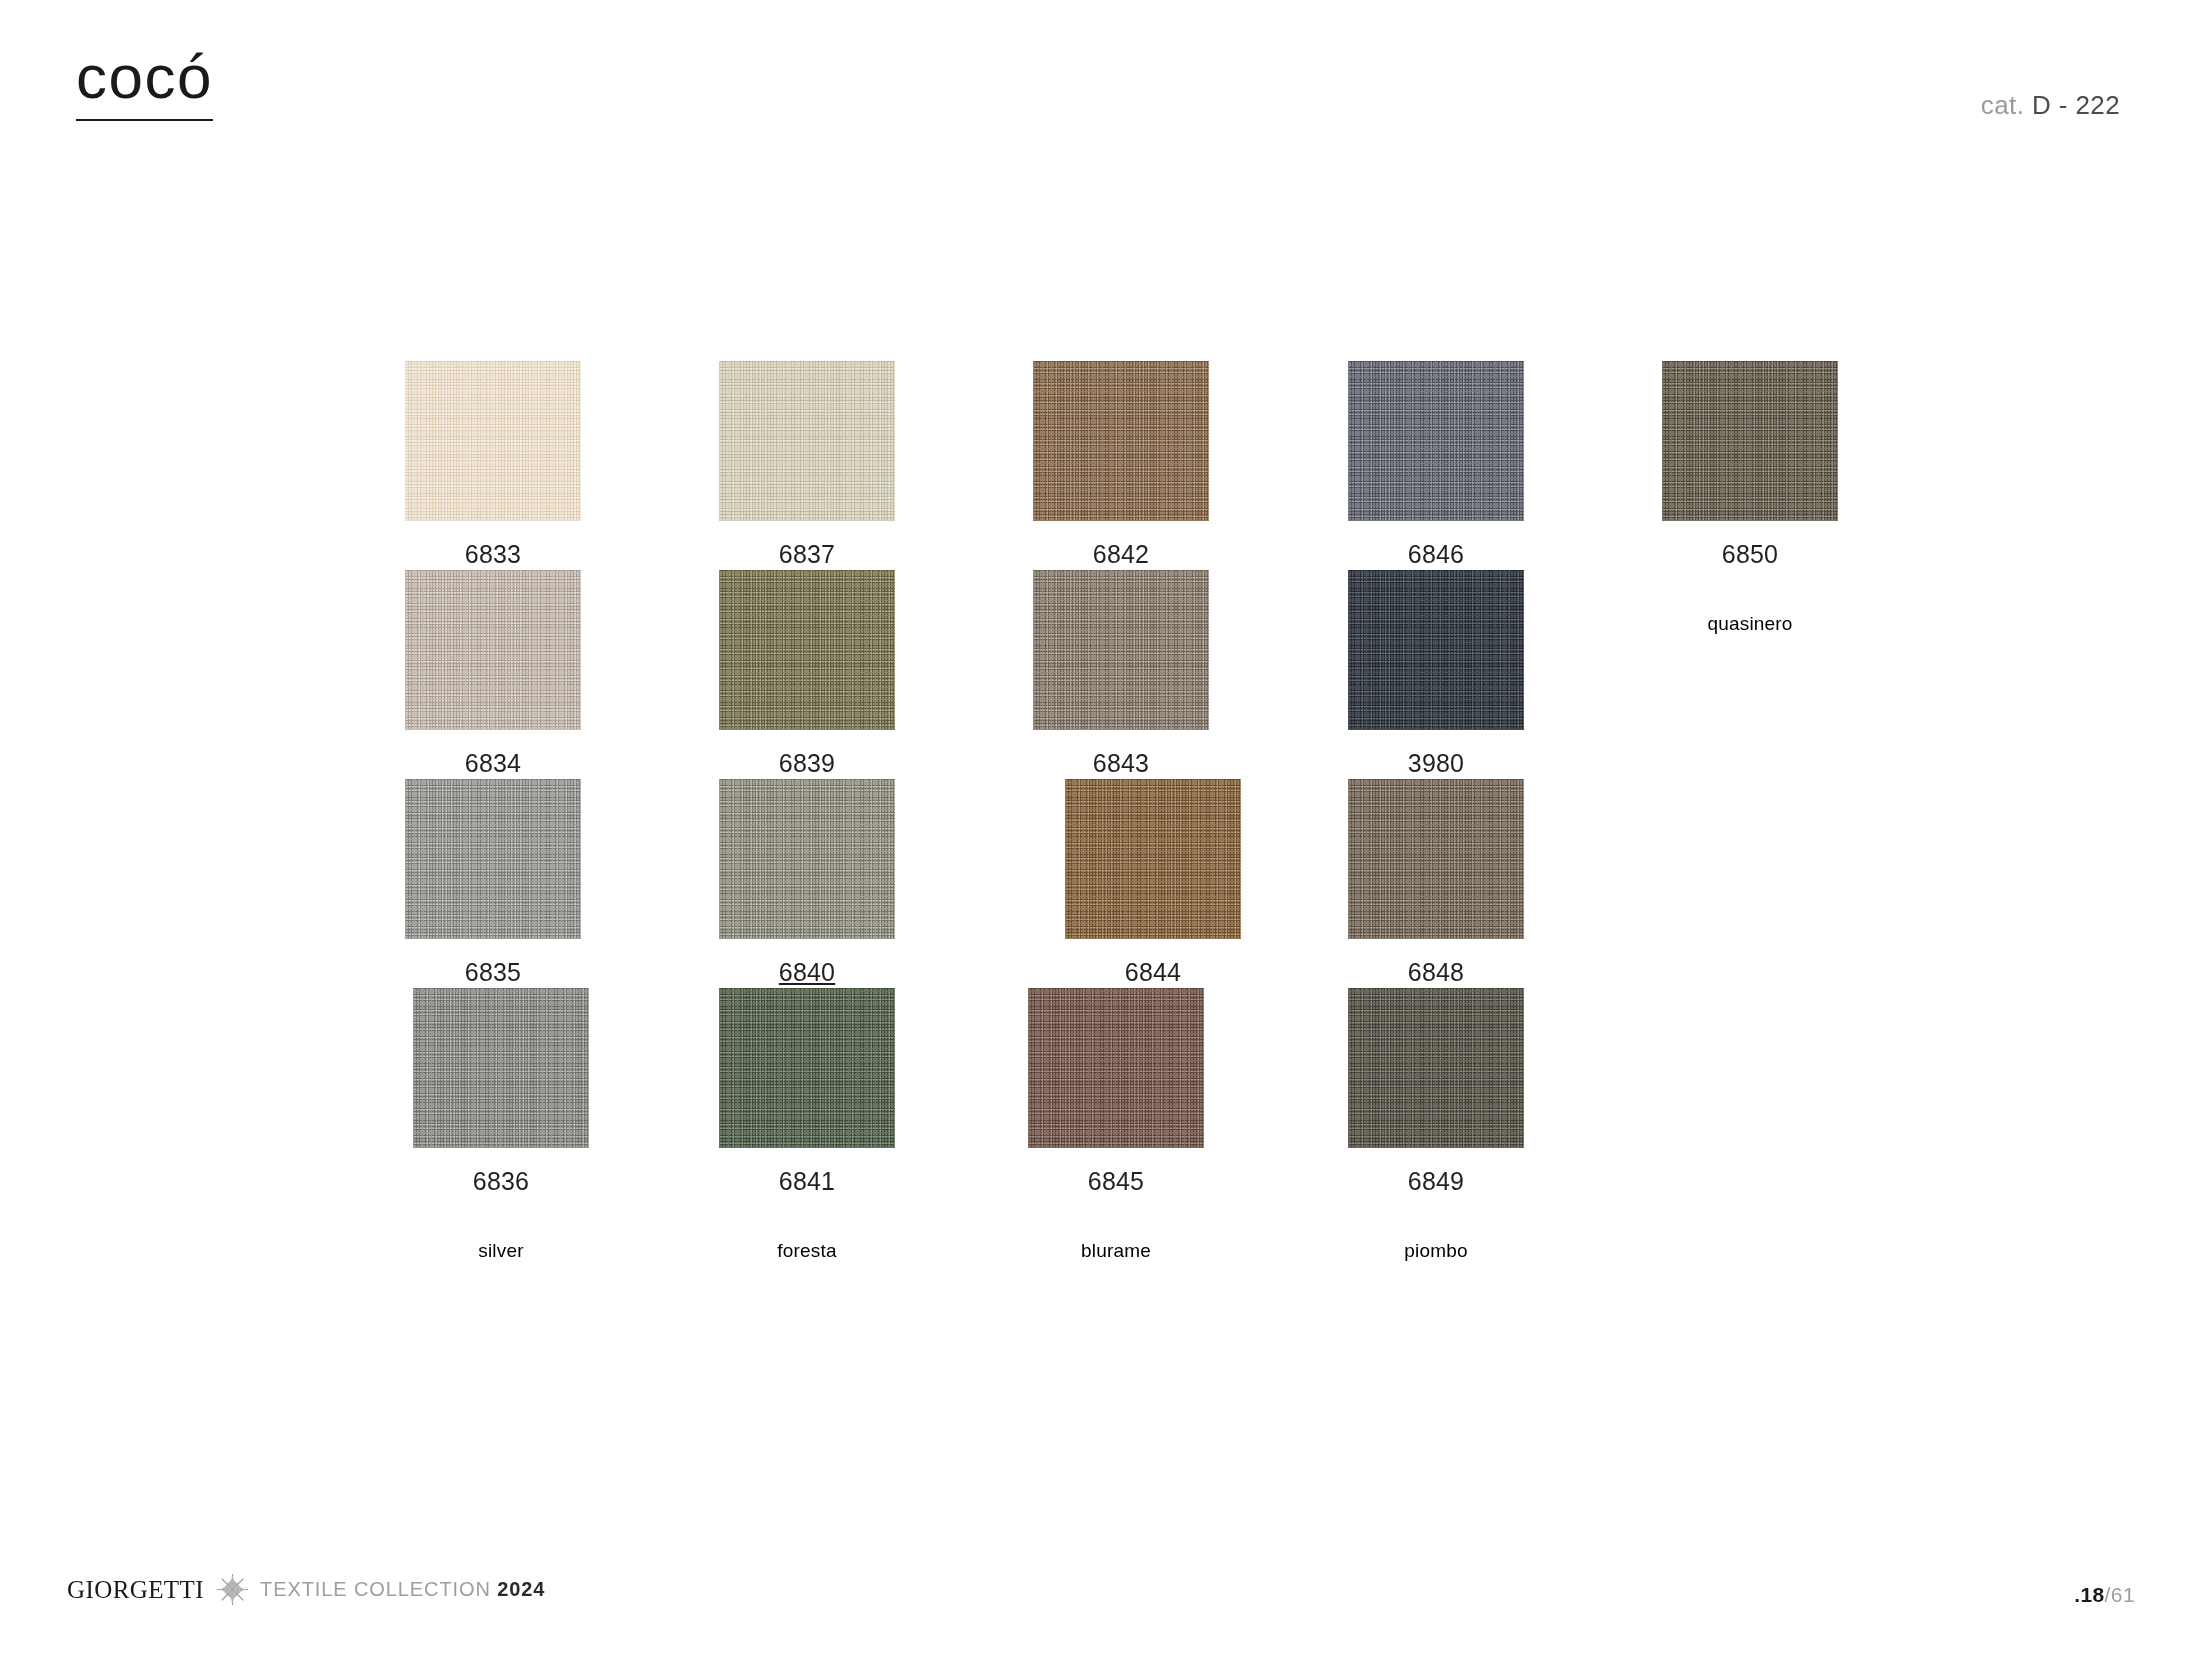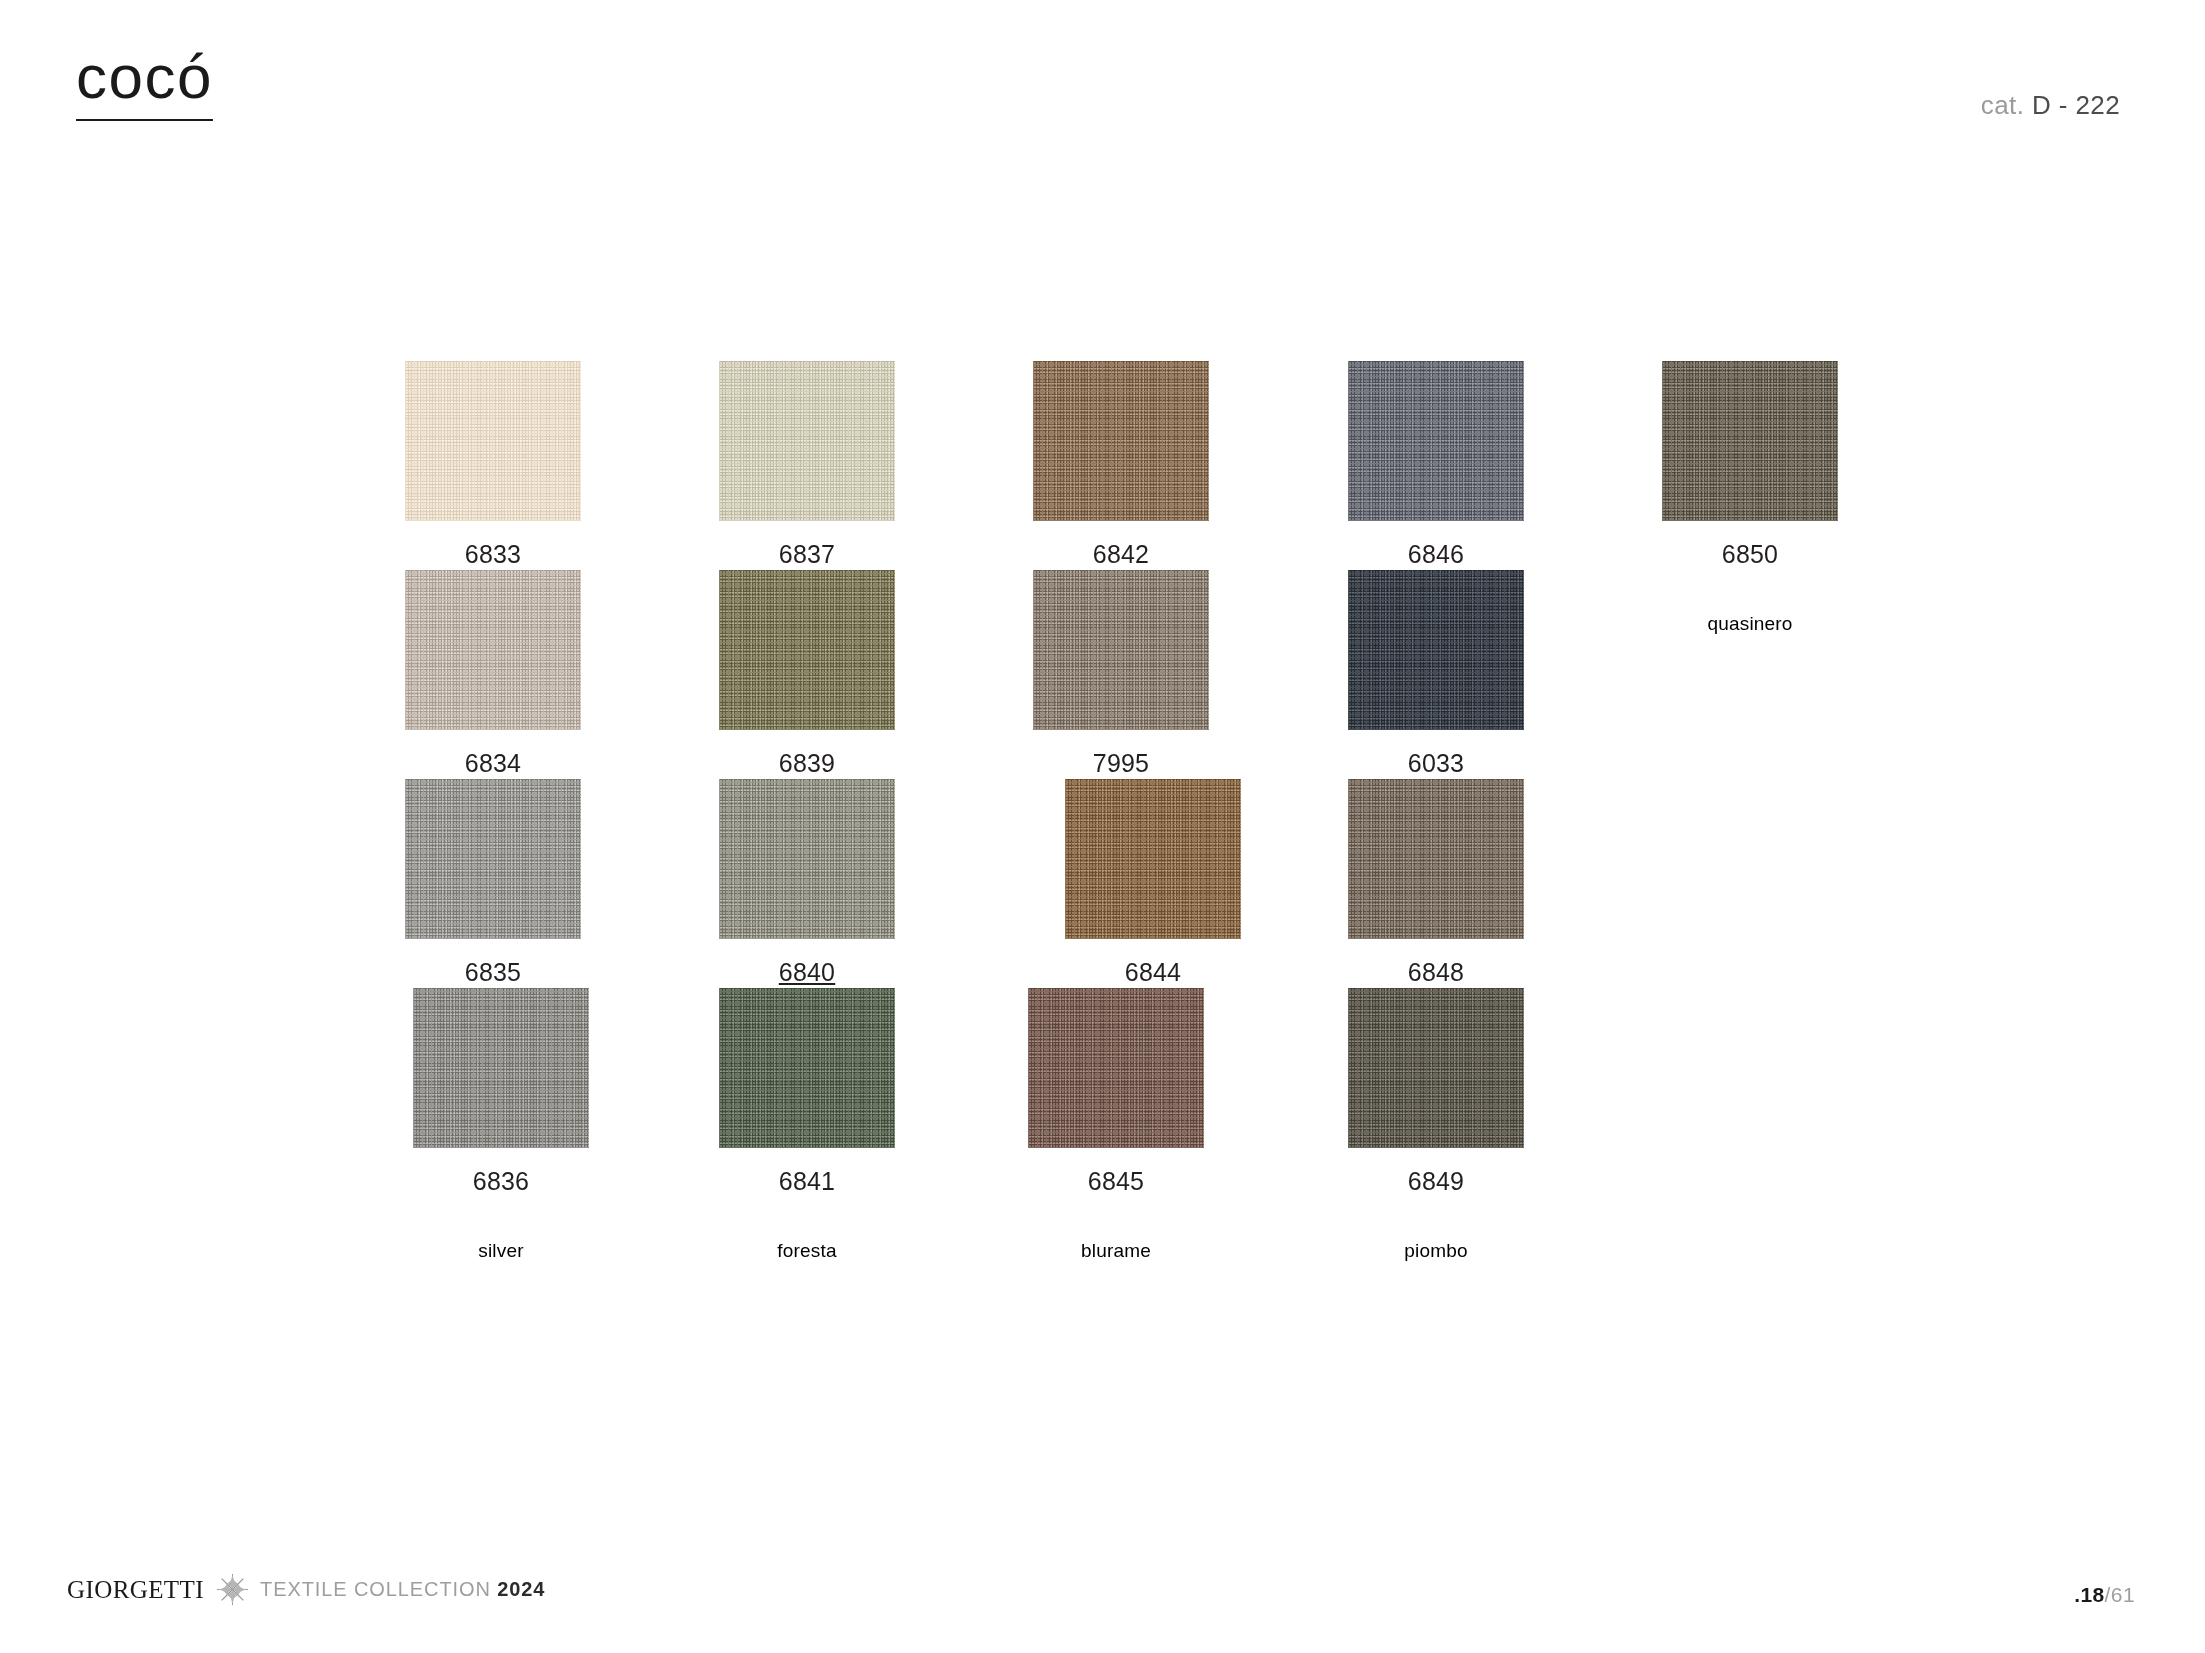--- a/index.html
+++ b/index.html
@@ -219,29 +219,29 @@
           <div class="chip-weave2" style="background-image: repeating-linear-gradient(0deg, rgb(184, 180, 145) 0px, rgb(184, 180, 145) 0.8px, transparent 0.8px, transparent 3.8px), repeating-linear-gradient(90deg, rgb(184, 180, 145) 0px, rgb(184, 180, 145) 0.8px, transparent 0.8px, transparent 4.6px);"></div>
         </div>
         <div class="swatch-code">6839</div>
         <div class="swatch-name">pistacchio</div>
       </div>
       <div class="swatch-cell" style="left: 628px;">
         <div class="swatch-chip" title="6843 sesame" style="background: rgb(157, 145, 131);">
           <div class="chip-weave" style="background-image: repeating-linear-gradient(0deg, rgb(113, 102, 90) 0px, rgb(113, 102, 90) 0.8px, transparent 0.8px, transparent 3px), repeating-linear-gradient(90deg, rgb(113, 102, 90) 0px, rgb(113, 102, 90) 0.8px, transparent 0.8px, transparent 3px);"></div>
           <div class="chip-weave2" style="background-image: repeating-linear-gradient(0deg, rgb(195, 185, 172) 0px, rgb(195, 185, 172) 0.8px, transparent 0.8px, transparent 3.8px), repeating-linear-gradient(90deg, rgb(195, 185, 172) 0px, rgb(195, 185, 172) 0.8px, transparent 0.8px, transparent 4.6px);"></div>
         </div>
-        <div class="swatch-code">7995</div>
+        <div class="swatch-code">6843</div>
         <div class="swatch-name">sesame</div>
       </div>
       <div class="swatch-cell" style="left: 943px;">
         <div class="swatch-chip" title="6847 ink" style="background: rgb(69, 76, 85);">
           <div class="chip-weave" style="background-image: repeating-linear-gradient(0deg, rgb(39, 44, 51) 0px, rgb(39, 44, 51) 0.8px, transparent 0.8px, transparent 3px), repeating-linear-gradient(90deg, rgb(39, 44, 51) 0px, rgb(39, 44, 51) 0.8px, transparent 0.8px, transparent 3px);"></div>
           <div class="chip-weave2" style="background-image: repeating-linear-gradient(0deg, rgb(109, 116, 126) 0px, rgb(109, 116, 126) 0.8px, transparent 0.8px, transparent 3.8px), repeating-linear-gradient(90deg, rgb(109, 116, 126) 0px, rgb(109, 116, 126) 0.8px, transparent 0.8px, transparent 4.6px);"></div>
         </div>
-        <div class="swatch-code">6033</div>
+        <div class="swatch-code">3980</div>
         <div class="swatch-name">ink</div>
       </div>
     </div>
     <div class="swatch-row">
       <div class="swatch-cell" style="left: 0px;">
         <div class="swatch-chip" title="6835 brume" style="background: rgb(170, 168, 164);">
           <div class="chip-weave" style="background-image: repeating-linear-gradient(0deg, rgb(126, 124, 120) 0px, rgb(126, 124, 120) 0.8px, transparent 0.8px, transparent 3px), repeating-linear-gradient(90deg, rgb(126, 124, 120) 0px, rgb(126, 124, 120) 0.8px, transparent 0.8px, transparent 3px);"></div>
           <div class="chip-weave2" style="background-image: repeating-linear-gradient(0deg, rgb(208, 206, 203) 0px, rgb(208, 206, 203) 0.8px, transparent 0.8px, transparent 3.8px), repeating-linear-gradient(90deg, rgb(208, 206, 203) 0px, rgb(208, 206, 203) 0.8px, transparent 0.8px, transparent 4.6px);"></div>
         </div>
         <div class="swatch-code">6835</div>

